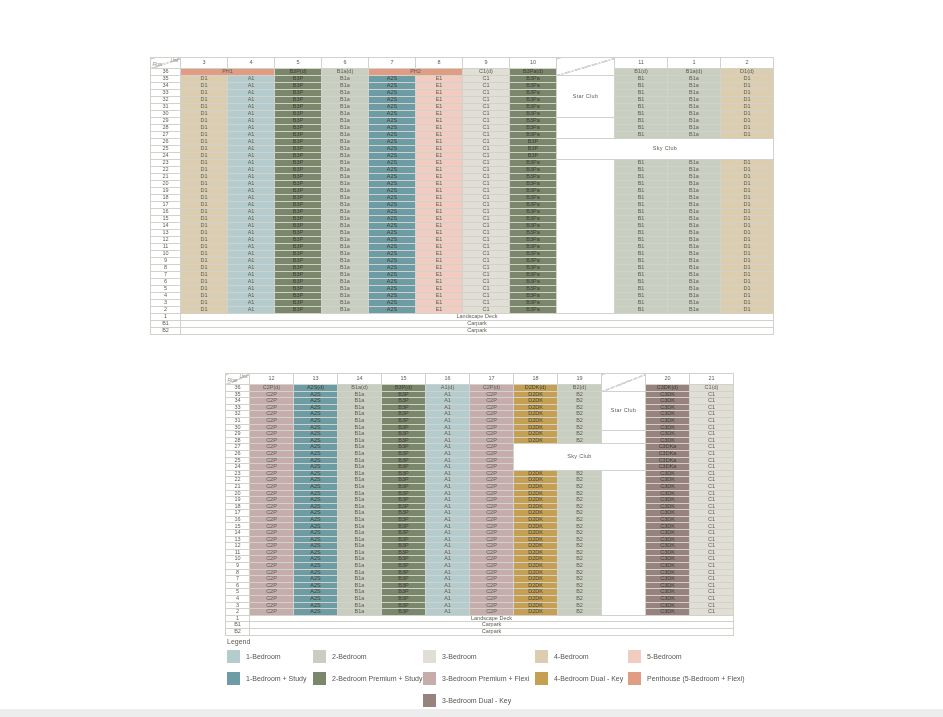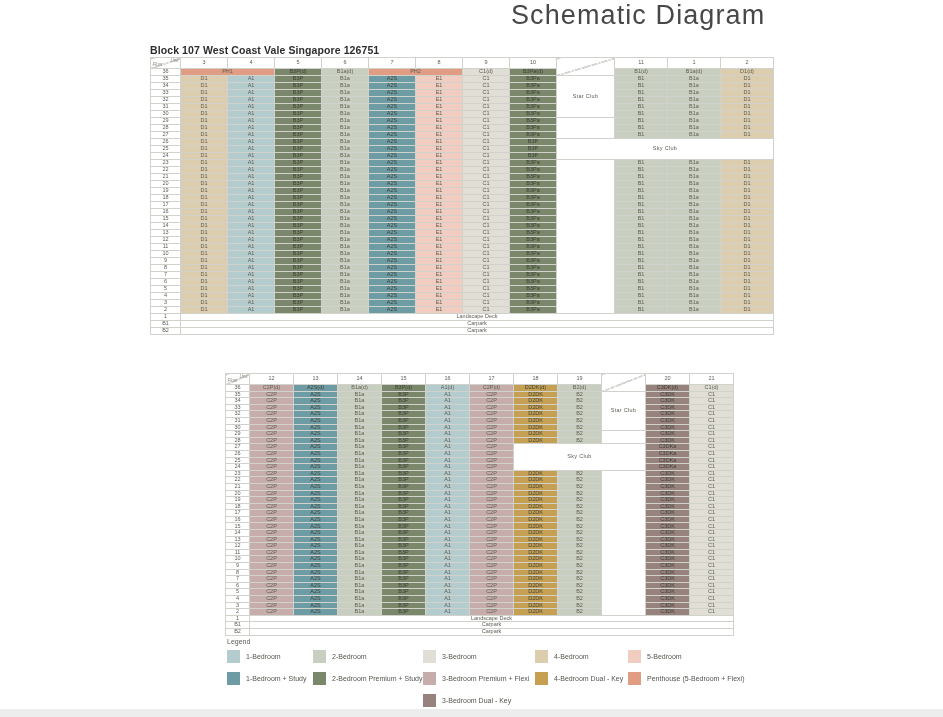--- a/index.html
+++ b/index.html
@@ -28,22 +28,20 @@
   .legend-title{font-size:7px;color:#5a5a54;}
   .lg-item{position:absolute;display:flex;align-items:center;}
   .lg-swatch{width:13px;height:13px;flex:0 0 13px;margin-right:6px;}
   .lg-label{font-size:7px;color:#55544e;white-space:nowrap;}
   .bottom-strip{position:absolute;left:0;top:709px;width:943px;height:8px;background:#ededed;}
 </style>
 </head>
 <body>
 
 <div class="page" id="page">
-  <div class="main-title">Schematic Diagram</div>
-  <div class="blk-title t107">Block 107 West Coast Vale Singapore 126751</div>
 
   <div class="legend" id="legend">
     <div class="legend-title">Legend</div>
   <div class="lg-item" style="left: 0px; top: 12px;">
         <span class="lg-swatch" style="background: rgb(181, 204, 207);"></span>
         <span class="lg-label">1-Bedroom</span>
       </div>
       <div class="lg-item" style="left: 0px; top: 34px;">
         <span class="lg-swatch" style="background: rgb(109, 156, 164);"></span>
         <span class="lg-label">1-Bedroom + Study</span>

